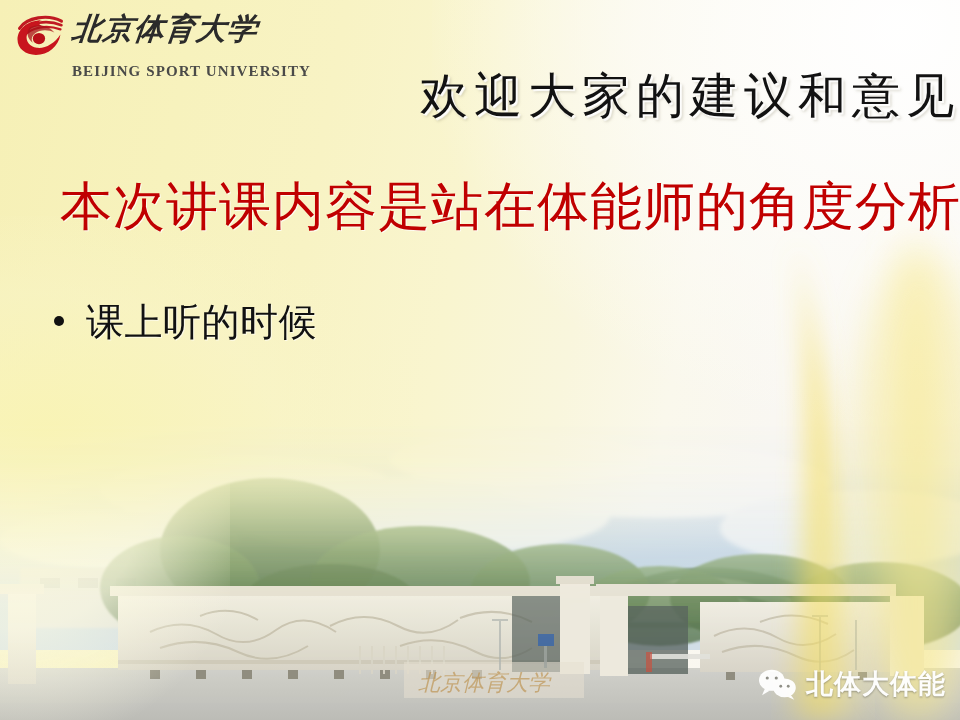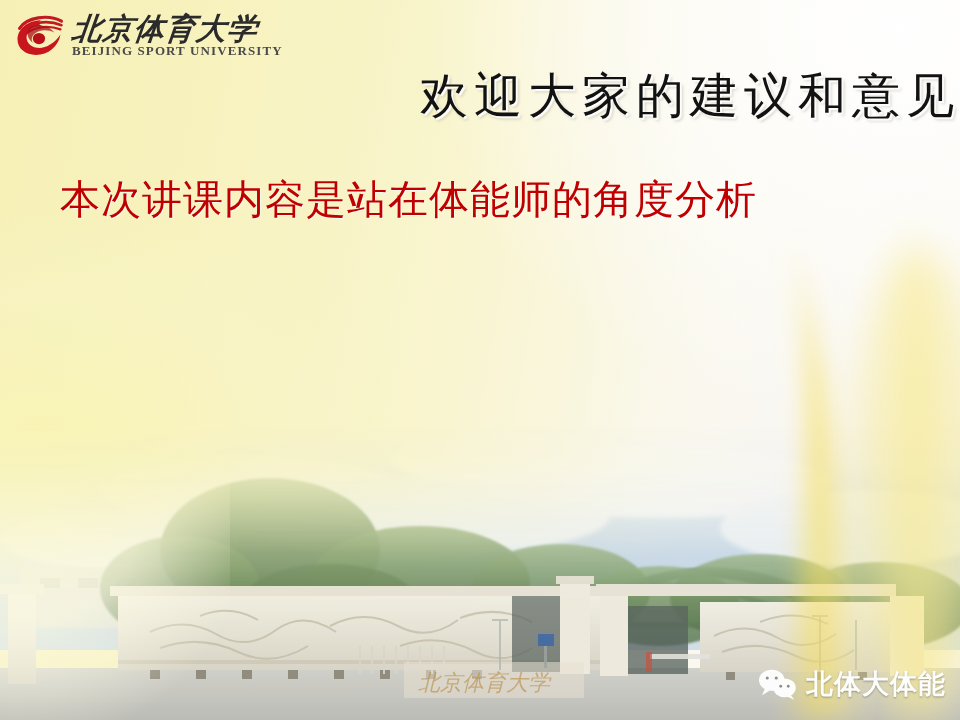--- a/index.html
+++ b/index.html
@@ -121,25 +121,25 @@
     font-size: 30px;
     font-weight: bold;
     font-style: italic;
     color: #2b2b2b;
     letter-spacing: 1px;
     white-space: nowrap;
     transform: skewX(-6deg);
   }
   .logo-en {
     font-family: "Liberation Serif", "DejaVu Serif", serif;
-    font-size: 13px;
+    font-size: 15px;
     font-weight: bold;
     color: #4a4a48;
     letter-spacing: 1.1px;
-    margin-top: 0;
+    margin-top: 20px;
     white-space: nowrap;
   }
 
   
   .title {
     position: absolute;
     left: 0; right: 0;
     top: 64px;
     text-align: right;
     font-family: "Liberation Serif", "DejaVu Serif", serif;
@@ -151,21 +151,21 @@
                  3px 3px 3px rgba(140,135,110,0.35);
     white-space: nowrap;
   }
 
   
   .subtitle {
     position: absolute;
     left: 60px;
     top: 172px;
     font-family: "Liberation Serif", "DejaVu Serif", serif;
-    font-size: 40px;
+    font-size: 52px;
     color: #c00000;
     letter-spacing: 1px;
     text-shadow: 1px 1px 0 rgba(255,255,255,0.75);
     white-space: nowrap;
   }
 
   
   .watermark {
     position: absolute;
     left: 368px;
@@ -436,20 +436,24 @@
       <div class="logo-en">BEIJING SPORT UNIVERSITY</div>
     </div>
   </div>
 
   <div class="title">欢迎大家的建议和意见</div>
 
   <div class="subtitle">本次讲课内容是站在体能师的角度分析</div>
 
 
   <div class="bullets">
+    <div class="bullet-row">
+      <span class="bullet-dot"></span>
+      <span class="bullet-text">课上听的时候</span>
+    </div>
   </div>
 
   <div class="wechat-badge">
     <span class="wechat-icon">
       <svg viewBox="0 0 56 42" aria-hidden="true">
         <g fill="#ffffff">
           <ellipse cx="21" cy="16" rx="17" ry="14"></ellipse>
           <path d="M12 27 L8 36 L18 30 Z"></path>
           <ellipse cx="38" cy="26" rx="15" ry="12.5"></ellipse>
           <path d="M46 35 L51 42 L42 38 Z"></path>

